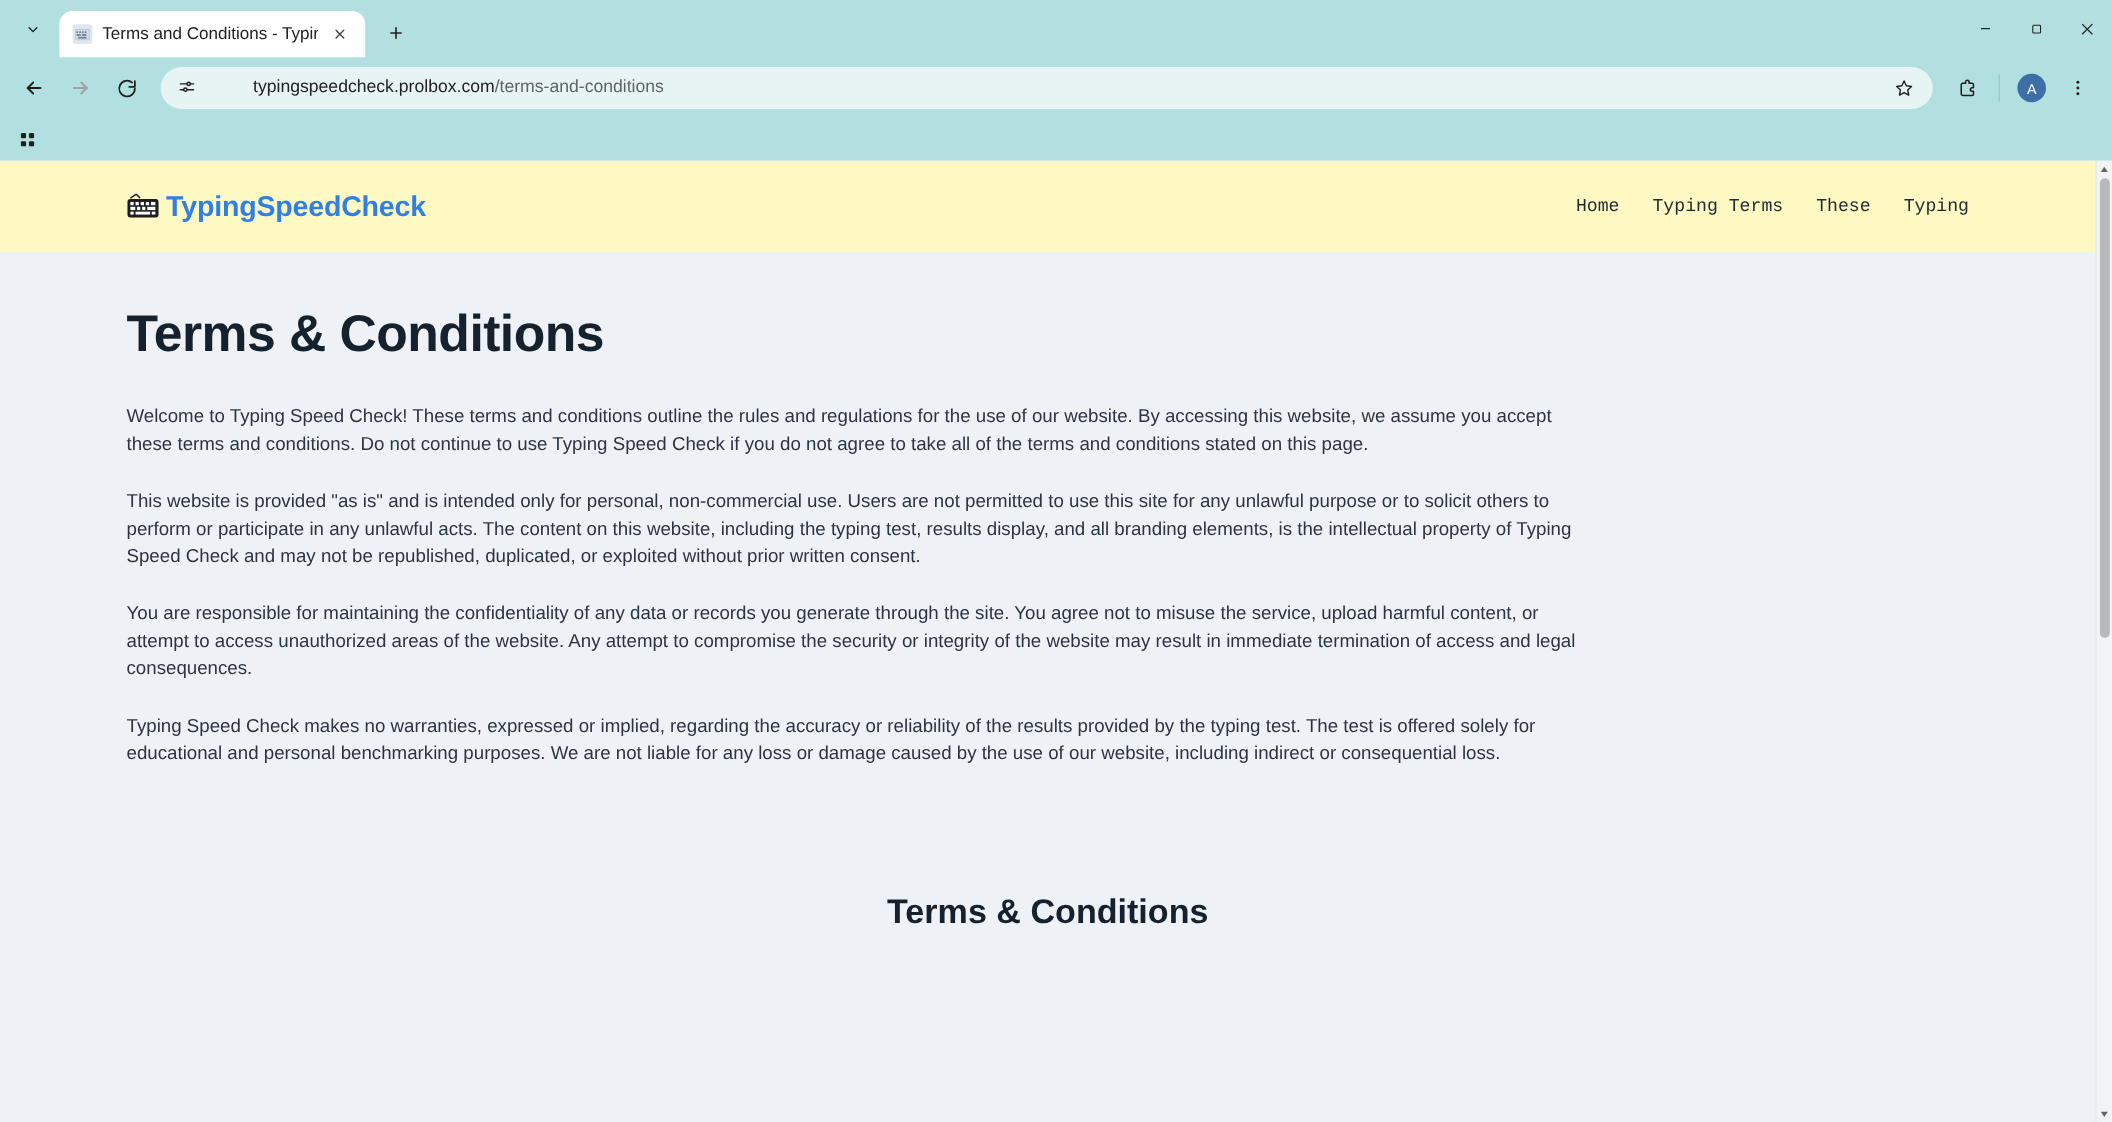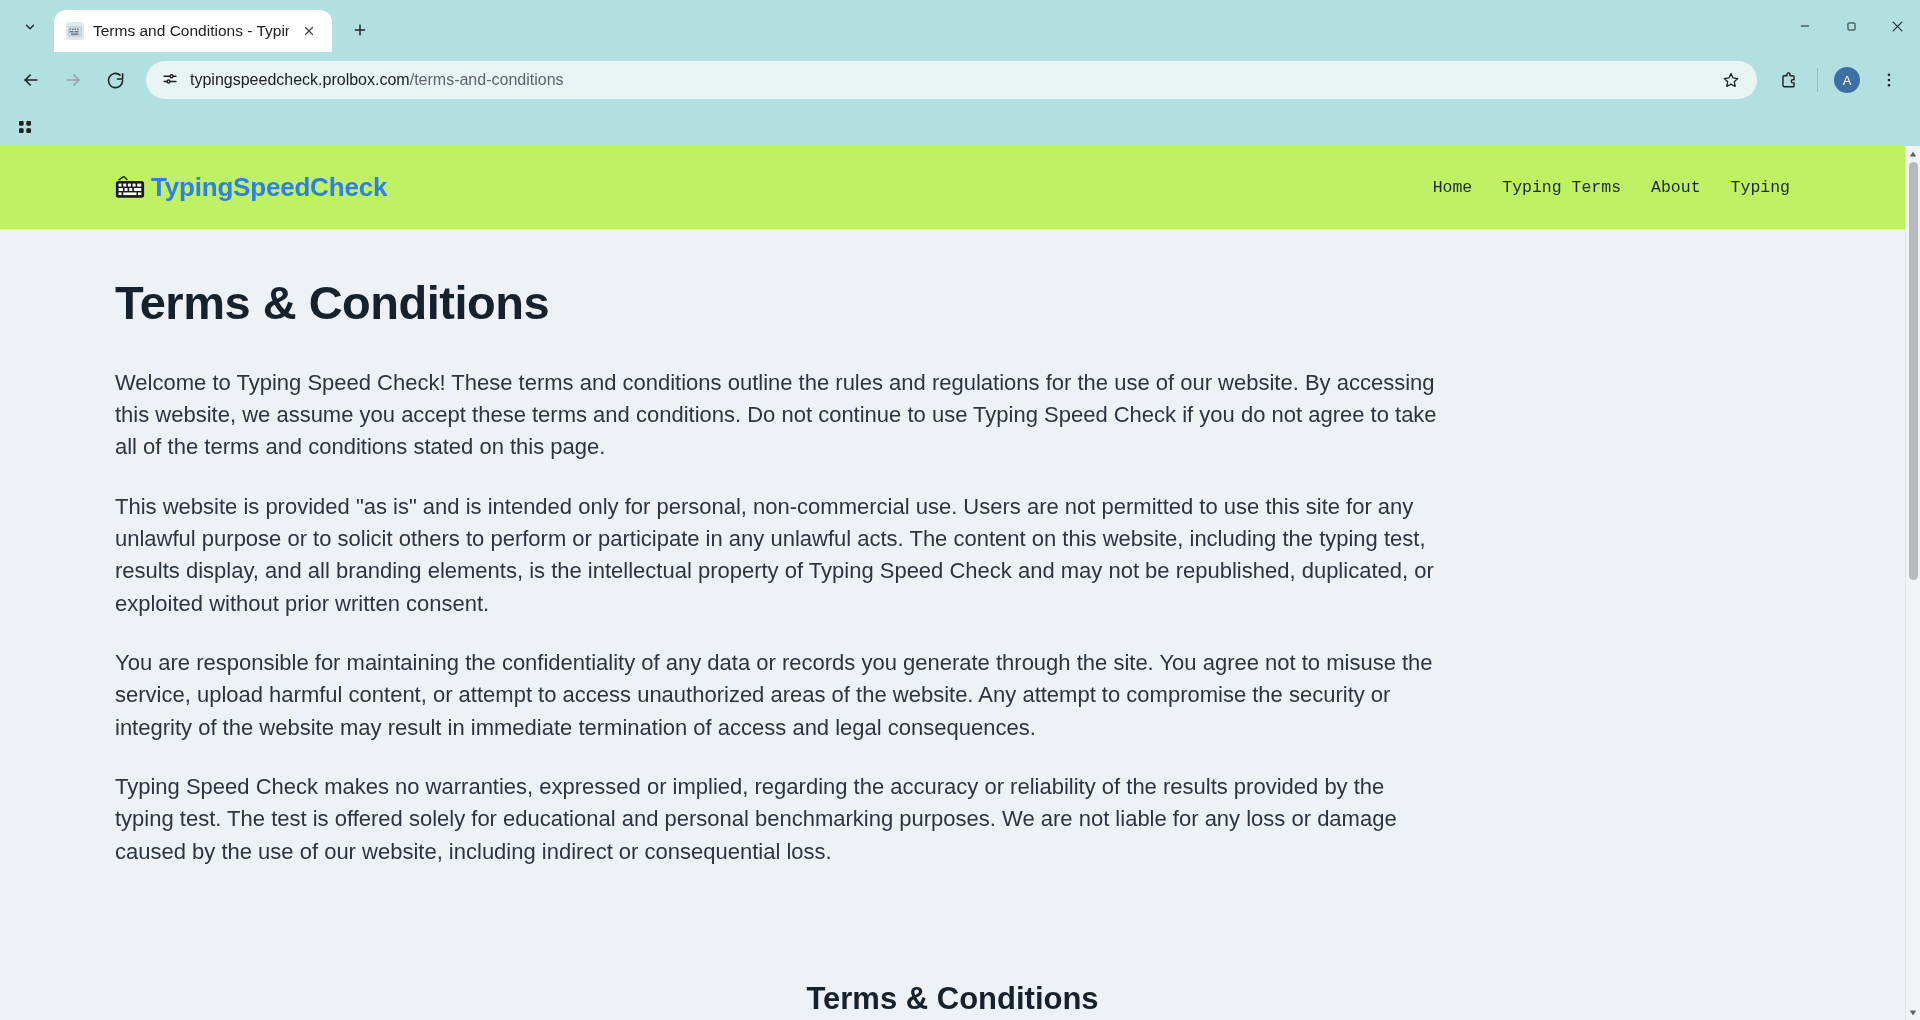--- a/index.html
+++ b/index.html
@@ -120,21 +120,21 @@
     flex: 0 0 auto;
   }
   .omni-url {
     flex: 1 1 auto;
     font-size: 16px;
     color: #5f6368;
     white-space: nowrap;
     overflow: hidden;
     padding-left: 6px;
   }
-  .omni-url b { color: #202124; font-weight: 400; }
+  .omni-url b { color: #202124; font-weight: 400; margin-left: 40px; }
   .omni-star {
     width: 28px; height: 28px;
     display: flex; align-items: center; justify-content: center;
     color: #1f1f1f; flex: 0 0 auto;
   }
   .tb-divider {
     width: 1px; height: 24px;
     background: #8fc4c4;
     margin: 0 6px;
   }
@@ -189,21 +189,21 @@
     position: absolute;
     top: 16px; left: 3px;
     width: 9px; height: 418px;
     border-radius: 5px;
     background: #b6babd;
   }
 
   
   .site-header {
     height: 83px;
-    background: #bef264;
+    background: #fef9c3;
     display: flex; align-items: center;
     justify-content: space-between;
     padding: 0 115px 0 115px;
   }
   .brand {
     display: flex; align-items: center; gap: 6px;
   }
   .brand-mark { width: 30px; height: 24px; display:block; }
   .brand-text {
     font-size: 26px;
@@ -227,21 +227,21 @@
   }
   h1.page-title {
     font-size: 47px;
     line-height: 1.1;
     margin: 0 0 38px 0;
     color: #16212e;
     font-weight: bold;
     letter-spacing: -0.5px;
   }
   .para {
-    font-size: 22px;
+    font-size: 17px;
     line-height: 1.47;
     color: #2b3440;
     margin: 0 0 27px 0;
     max-width: 1325px;
   }
   .footer-head {
     text-align: center;
     font-size: 31px;
     font-weight: bold;
     color: #16212e;
@@ -397,21 +397,21 @@
                 <rect x="9.3" y="18" width="15" height="3" fill="#fff"></rect>
                 <rect x="26" y="18" width="3.8" height="3" fill="#fff"></rect>
                 <path d="M4 4 L10 0 L14 4" stroke="#1d1d1f" stroke-width="1.6" fill="none"></path>
               </svg>
           </span>
           <span class="brand-text"><span class="t1">Typing</span><span class="t2">SpeedCheck</span></span>
         </div>
         <div class="nav">
           <a href="#">Home</a>
           <a href="#">Typing Terms</a>
-          <a href="#">About</a>
+          <a href="#">These</a>
           <a href="#">Typing</a>
         </div>
       </div>
 
       <div class="content">
         <h1 class="page-title">Terms &amp; Conditions</h1>
         <p class="para">Welcome to Typing Speed Check! These terms and conditions outline the rules and regulations for the use of our website. By accessing this website, we assume you accept these terms and conditions. Do not continue to use Typing Speed Check if you do not agree to take all of the terms and conditions stated on this page.</p>
         <p class="para">This website is provided "as is" and is intended only for personal, non-commercial use. Users are not permitted to use this site for any unlawful purpose or to solicit others to perform or participate in any unlawful acts. The content on this website, including the typing test, results display, and all branding elements, is the intellectual property of Typing Speed Check and may not be republished, duplicated, or exploited without prior written consent.</p>
         <p class="para">You are responsible for maintaining the confidentiality of any data or records you generate through the site. You agree not to misuse the service, upload harmful content, or attempt to access unauthorized areas of the website. Any attempt to compromise the security or integrity of the website may result in immediate termination of access and legal consequences.</p>
         <p class="para">Typing Speed Check makes no warranties, expressed or implied, regarding the accuracy or reliability of the results provided by the typing test. The test is offered solely for educational and personal benchmarking purposes. We are not liable for any loss or damage caused by the use of our website, including indirect or consequential loss.</p>

